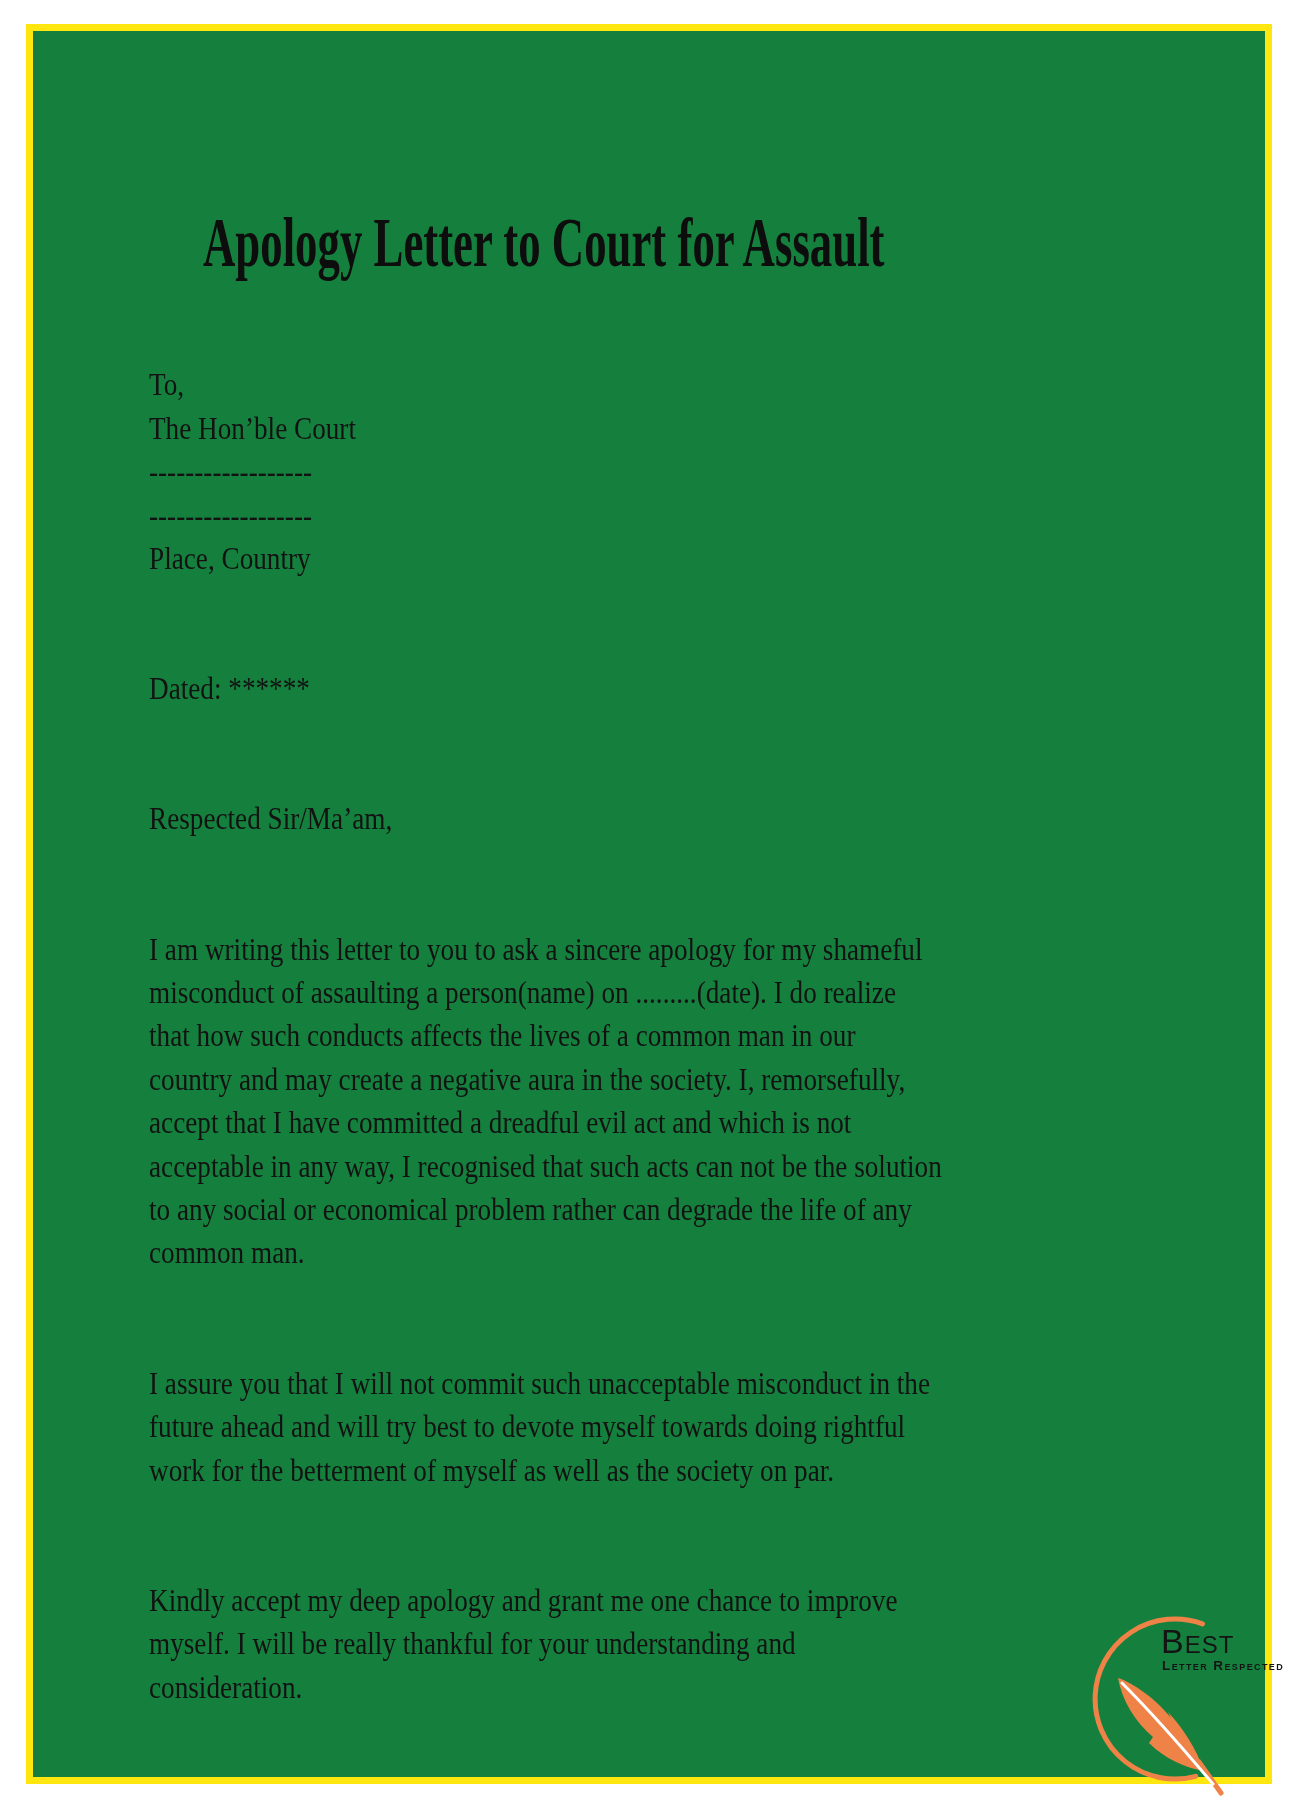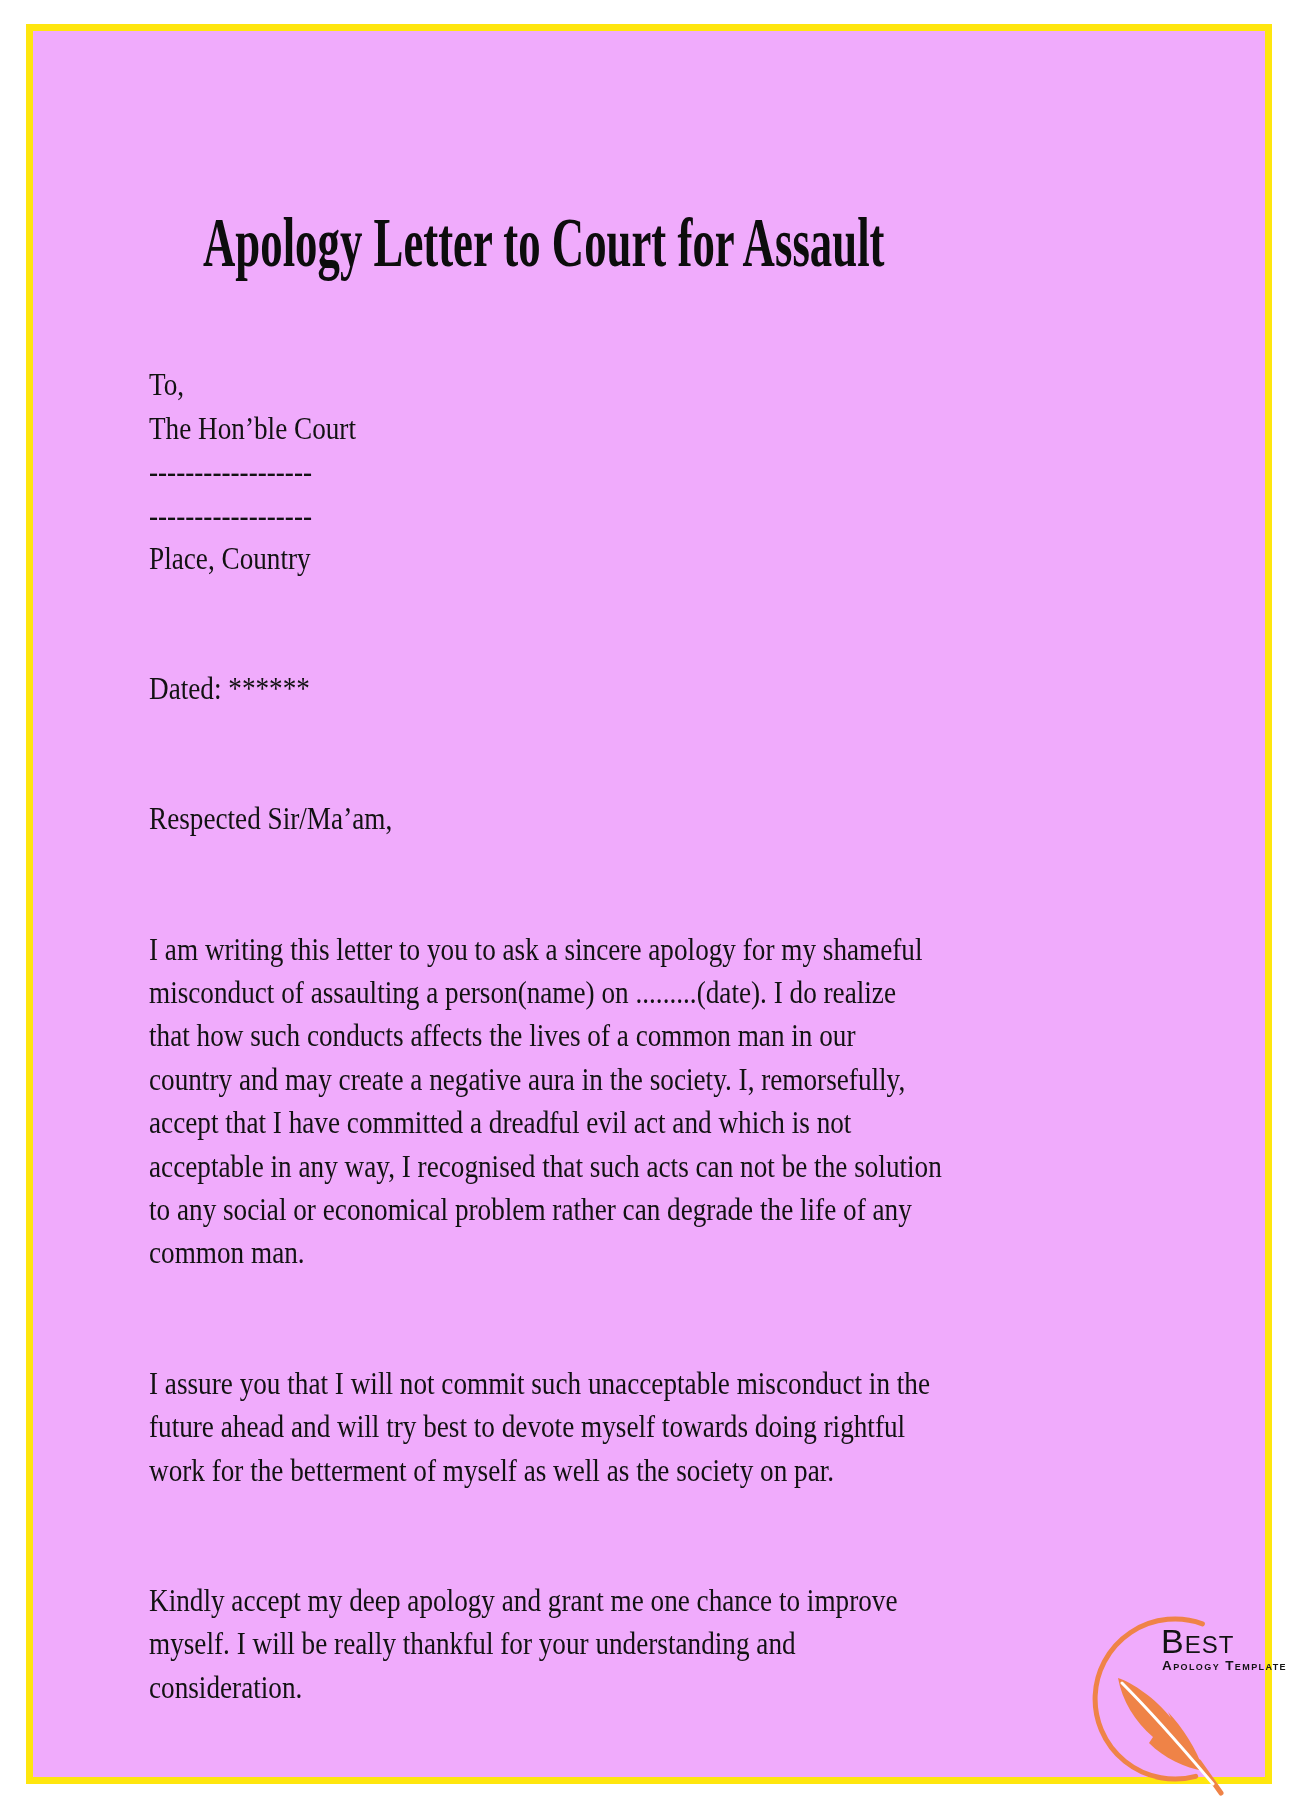--- a/index.html
+++ b/index.html
@@ -16,21 +16,21 @@
     color: #101010;
   }
   .frame {
     position: absolute;
     left: 26px;
     top: 24px;
     width: 1246px;
     height: 1760px;
     box-sizing: border-box;
     border: 7px solid var(--yellow, #ffe60e);
-    background: #f0abfc;
+    background: #15803d;
   }
   .letter-title {
     position: absolute;
     left: 170px;
     top: 130px;
     font-size: 70px;
     line-height: 1;
     font-weight: bold;
     white-space: nowrap;
     transform: scaleX(0.64);
@@ -136,16 +136,16 @@
                C70 87 92 102 108 122
                L105 116
                C120 132 133 152 141 175
                C122 172 101 162 86 147
                L90 141
                C72 126 59 104 55 82 Z" style="fill:var(--accent,#ef8347);"></path>
 
       <path d="M59 87 Q96 124 150 188" style="fill:none; stroke:#ffffff; stroke-width:3; stroke-linecap:round;"></path>
     </svg>
     <div class="logo-name">Best</div>
-    <div class="logo-tagline">Apology Template</div>
+    <div class="logo-tagline">Letter Respected</div>
   </div>
 
 </div>
 
 </body></html>

